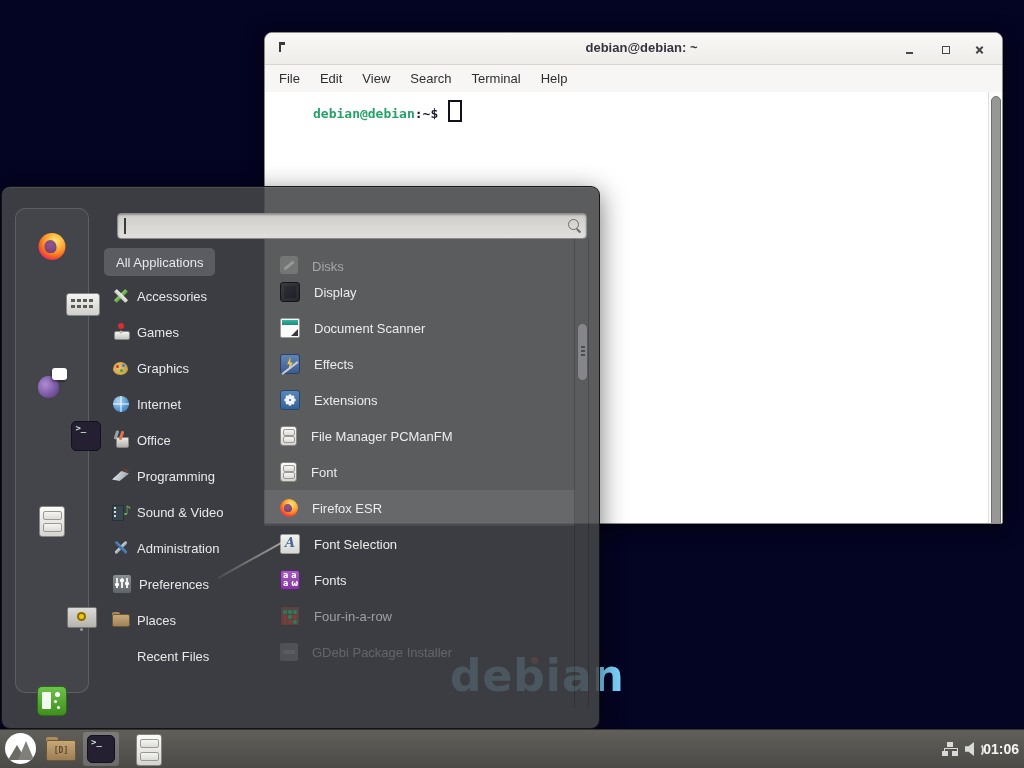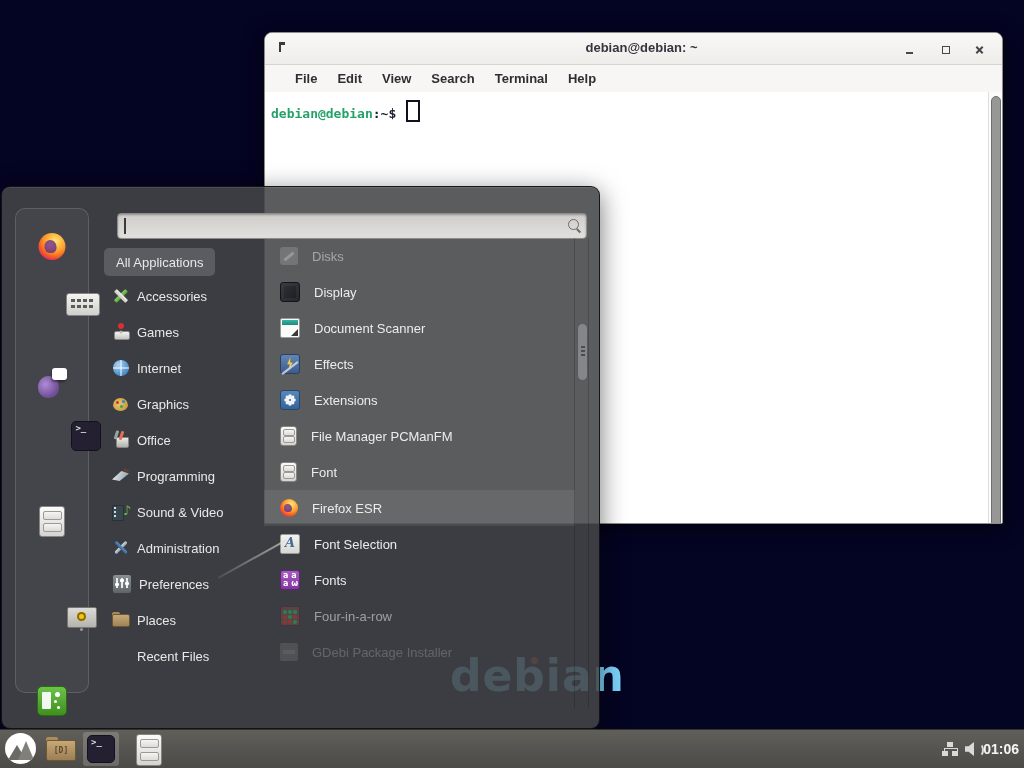--- a/index.html
+++ b/index.html
@@ -22,25 +22,25 @@
     font-weight:bold;font-size:13px;color:#36343e;margin-left:16px;}
   .title-glyph{position:absolute;left:14px;top:9px;width:8px;height:12px;}
   .title-glyph::before{content:"";position:absolute;left:0;top:0;width:2px;height:10px;background:#3a3a3a;}
   .title-glyph::after{content:"";position:absolute;left:2px;top:0;width:4px;height:3px;background:#3a3a3a;}
   .wbtn{position:absolute;top:11px;width:12px;height:12px;cursor:default;}
   .wb-min{right:86px;} .wb-max{right:50px;} .wb-close{right:16px;}
   .wb-min::before{content:"";position:absolute;left:2px;bottom:2px;width:7px;height:2px;background:#474747;}
   .wb-max::before{content:"";position:absolute;left:2px;top:2px;width:6px;height:6px;border:1.5px solid #474747;}
   .wb-close::before,.wb-close::after{content:"";position:absolute;left:1px;top:5px;width:9px;height:2px;background:#474747;}
   .wb-close::before{transform:rotate(45deg);} .wb-close::after{transform:rotate(-45deg);}
-  .term-menubar{height:27px;background:#f7f6f4;display:flex;align-items:center;padding-left:20px;
-    font-size:13px;color:#2f2e33;font-weight:bold;}
+  .term-menubar{height:27px;background:#f7f6f4;display:flex;align-items:center;padding-left:4px;
+    font-size:13px;color:#2f2e33;}
   .term-menubar .mitem{padding:0 10px;line-height:27px;}
   .term-body{position:relative;height:431px;background:#fff;
-    font:bold 13px "DejaVu Sans Mono",monospace;padding:8px 0 0 6px;}
+    font:bold 13px "DejaVu Sans Mono",monospace;padding:8px 0 0 6px;margin-left:42px;}
   .prompt-user{color:#26a269;}
   .prompt-suffix{color:#1a1a2e;}
   .term-caret{display:inline-block;width:10px;height:18px;border:2px solid #101020;background:#fff;
     margin-left:10px;vertical-align:-4px;}
   .term-scrollbar{position:absolute;right:0;top:0;bottom:0;width:13px;background:#fbfbfa;
     border-left:1px solid #e0dedc;}
   .term-thumb{position:absolute;left:2px;top:4px;bottom:4px;width:8px;background:#979795;
     border:1px solid #6f6f6d;border-radius:5px;}
 
   
@@ -60,21 +60,21 @@
     border:1px solid rgba(255,255,255,.14);background:rgba(255,255,255,.045);}
   .fav{position:absolute;left:50%;transform:translateX(-50%);}
 
   .cat-col{position:absolute;left:102px;top:57px;width:158px;}
   .cat-row{display:flex;align-items:center;height:36px;padding-left:8px;font-size:13px;color:#e8e8e8;}
   .cat-row.selected{height:28px;margin:4px 0 2px 0;background:rgba(255,255,255,.16);
     border-radius:5px;padding:0 12px;width:fit-content;justify-content:center;}
   .app-col{position:absolute;left:262px;top:51px;width:311px;}
   .app-row{display:flex;align-items:center;height:36px;padding-left:16px;font-size:13px;color:#ececec;}
   .app-row.hover{background:rgba(255,255,255,.075);}
-  .app-row.dim1{opacity:.5;}
+  .app-row.dim1{opacity:.5;align-items:flex-end;}
   .app-row.dim2{opacity:.55;}
   .app-row.dim3{opacity:.22;}
   .app-label{margin-left:14px;}
   .cat-label{margin-left:7px;}
 
   .menu-scroll{position:absolute;left:572px;top:51px;width:15px;height:470px;
     border-left:1px solid rgba(0,0,0,.18);border-right:1px solid rgba(0,0,0,.18);box-sizing:border-box;}
   .menu-thumb{position:absolute;left:2px;top:85px;width:9px;height:56px;background:#85858a;
     border:1px solid #58585c;border-radius:6px;}
   .menu-thumb::before{content:"";position:absolute;left:2.5px;top:22px;width:4px;height:1.5px;background:#4c4c50;
@@ -305,26 +305,26 @@
       </div>
       <div class="cat-row">
         <span class="ic ci i-acc"></span>
         <span class="cat-label">Accessories</span>
       </div>
       <div class="cat-row">
         <span class="ic ci i-games"></span>
         <span class="cat-label">Games</span>
       </div>
       <div class="cat-row">
+        <span class="ic ci i-graph"></span>
+        <span class="cat-label">Graphics</span>
+      </div>
+      <div class="cat-row">
         <span class="ic ci i-net"></span>
         <span class="cat-label">Internet</span>
-      </div>
-      <div class="cat-row">
-        <span class="ic ci i-graph"></span>
-        <span class="cat-label">Graphics</span>
       </div>
       <div class="cat-row">
         <span class="ic ci i-office"></span>
         <span class="cat-label">Office</span>
       </div>
       <div class="cat-row">
         <span class="ic ci i-prog"></span>
         <span class="cat-label">Programming</span>
       </div>
       <div class="cat-row">

